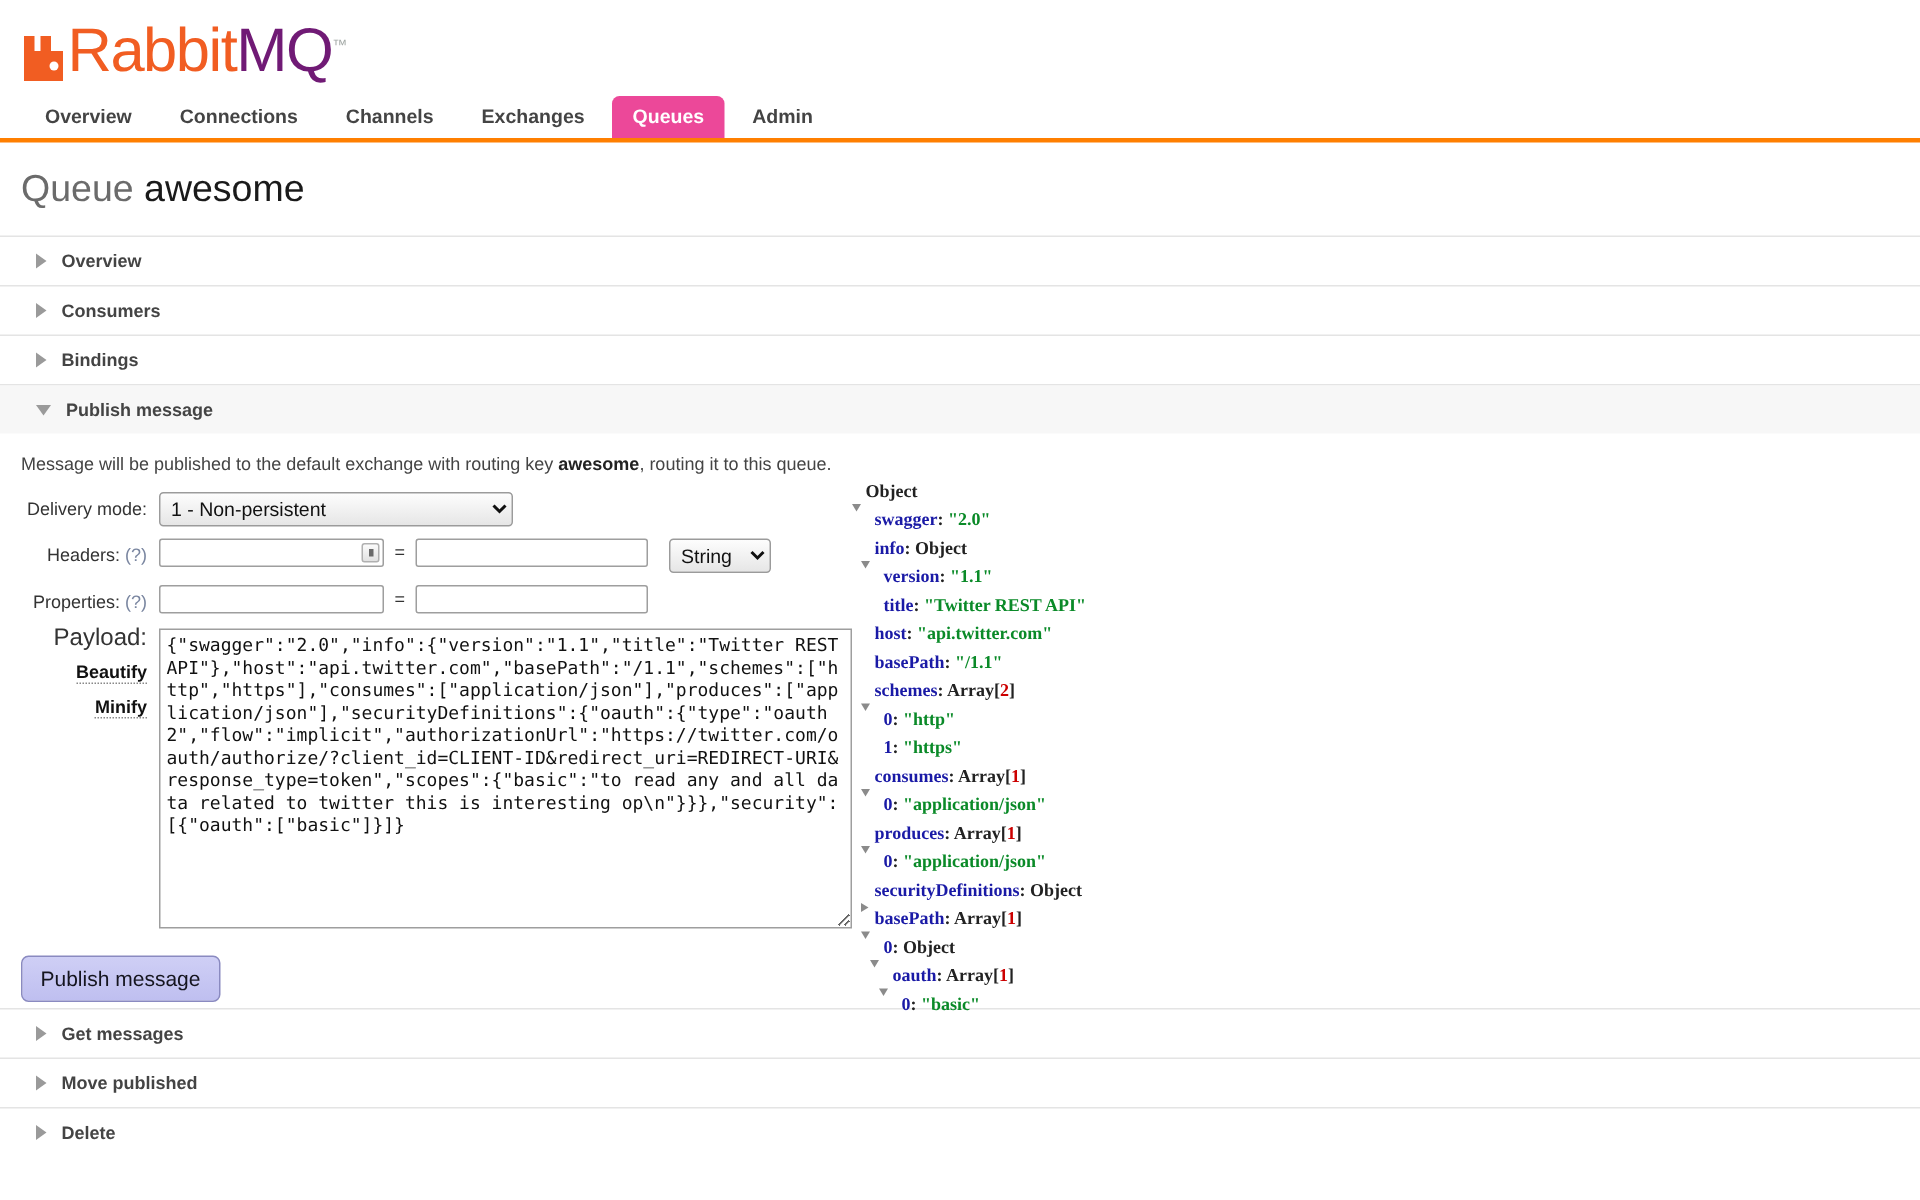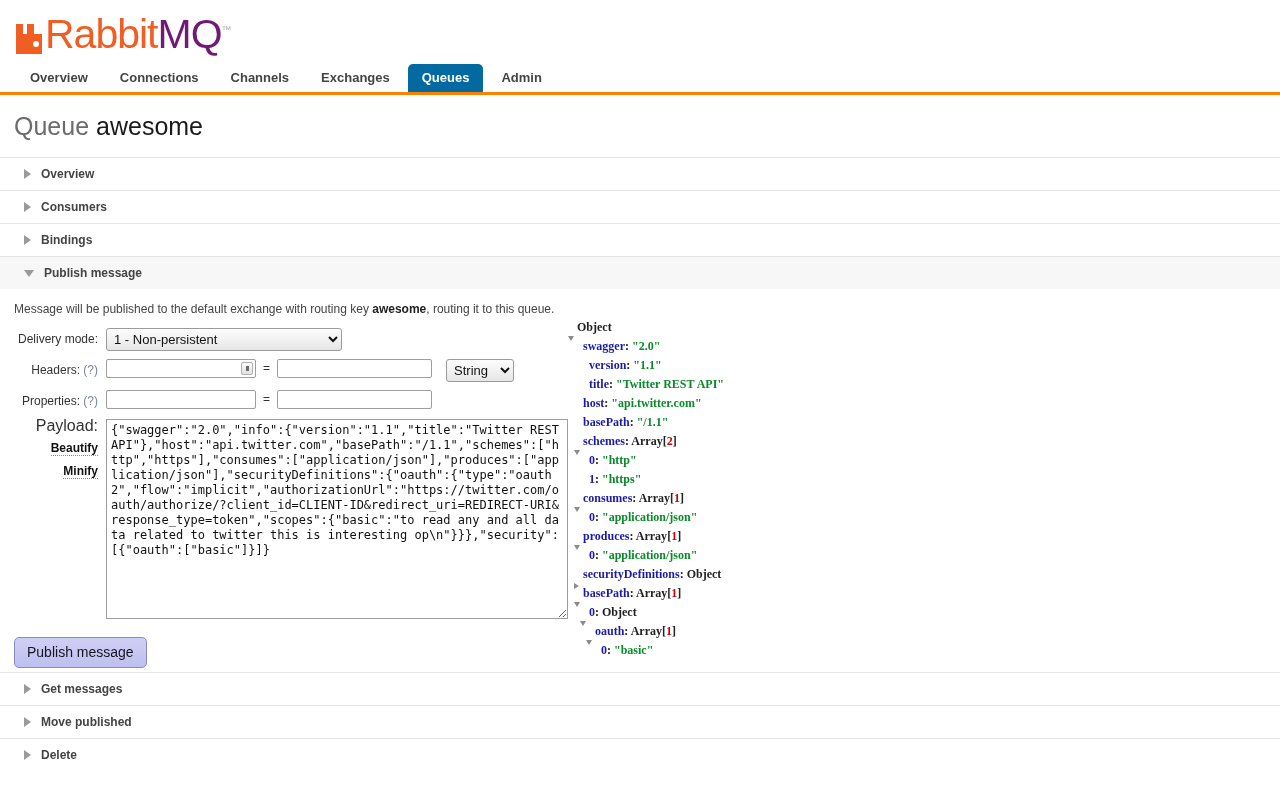--- a/index.html
+++ b/index.html
@@ -28,21 +28,21 @@
 
   
   #nav { position: relative; height: 33px; padding-left: 16px; border-bottom: 3px solid #ff7f00; }
   #nav ul { list-style: none; margin: 0; padding: 0; display: flex; align-items: flex-end; height: 100%; }
   #nav li { margin: 0 4px 0 0; }
   #nav a {
     display: block; padding: 6px 14px 7px 14px;
     font-size: 13px; font-weight: bold; color: #444;
     text-decoration: none; border-radius: 5px 5px 0 0;
   }
-  #nav li.active a { background: #0369a1; color: #fff; }
+  #nav li.active a { background: #ec4899; color: #fff; }
 
   
   h1 {
     margin: 18px 0 16px 14px;
     font-size: 25px; font-weight: normal; line-height: 1.1;
   }
   h1 .light { color: #6b6b6b; }
   h1 .strong { color: #1a1a1a; }
 
   
@@ -285,20 +285,21 @@
 <div class="section">
   <div class="section-head">
     <span class="tri closed"></span>
     <span>Delete</span>
   </div>
 </div>
 
 <div id="json-tree">
     <span class="jrow"><span></span><span class="jtri open"><i></i></span><span class="jtype">Object</span></span>
     <span class="jrow"><span>  </span><span class="jtri "></span><span class="jkey">swagger</span><span class="jpunct">: </span><span class="jstr">"2.0"</span></span>
+    <span class="jrow"><span>  </span><span class="jtri open"><i></i></span><span class="jkey">info</span><span class="jpunct">: </span><span class="jtype">Object</span></span>
     <span class="jrow"><span>    </span><span class="jtri "></span><span class="jkey">version</span><span class="jpunct">: </span><span class="jstr">"1.1"</span></span>
     <span class="jrow"><span>    </span><span class="jtri "></span><span class="jkey">title</span><span class="jpunct">: </span><span class="jstr">"Twitter REST API"</span></span>
     <span class="jrow"><span>  </span><span class="jtri "></span><span class="jkey">host</span><span class="jpunct">: </span><span class="jstr">"api.twitter.com"</span></span>
     <span class="jrow"><span>  </span><span class="jtri "></span><span class="jkey">basePath</span><span class="jpunct">: </span><span class="jstr">"/1.1"</span></span>
     <span class="jrow"><span>  </span><span class="jtri open"><i></i></span><span class="jkey">schemes</span><span class="jpunct">: </span><span class="jtype">Array</span><span class="jtype">[</span><span class="jcount">2</span><span class="jtype">]</span></span>
     <span class="jrow"><span>    </span><span class="jtri "></span><span class="jkey">0</span><span class="jpunct">: </span><span class="jstr">"http"</span></span>
     <span class="jrow"><span>    </span><span class="jtri "></span><span class="jkey">1</span><span class="jpunct">: </span><span class="jstr">"https"</span></span>
     <span class="jrow"><span>  </span><span class="jtri open"><i></i></span><span class="jkey">consumes</span><span class="jpunct">: </span><span class="jtype">Array</span><span class="jtype">[</span><span class="jcount">1</span><span class="jtype">]</span></span>
     <span class="jrow"><span>    </span><span class="jtri "></span><span class="jkey">0</span><span class="jpunct">: </span><span class="jstr">"application/json"</span></span>
     <span class="jrow"><span>  </span><span class="jtri open"><i></i></span><span class="jkey">produces</span><span class="jpunct">: </span><span class="jtype">Array</span><span class="jtype">[</span><span class="jcount">1</span><span class="jtype">]</span></span>

